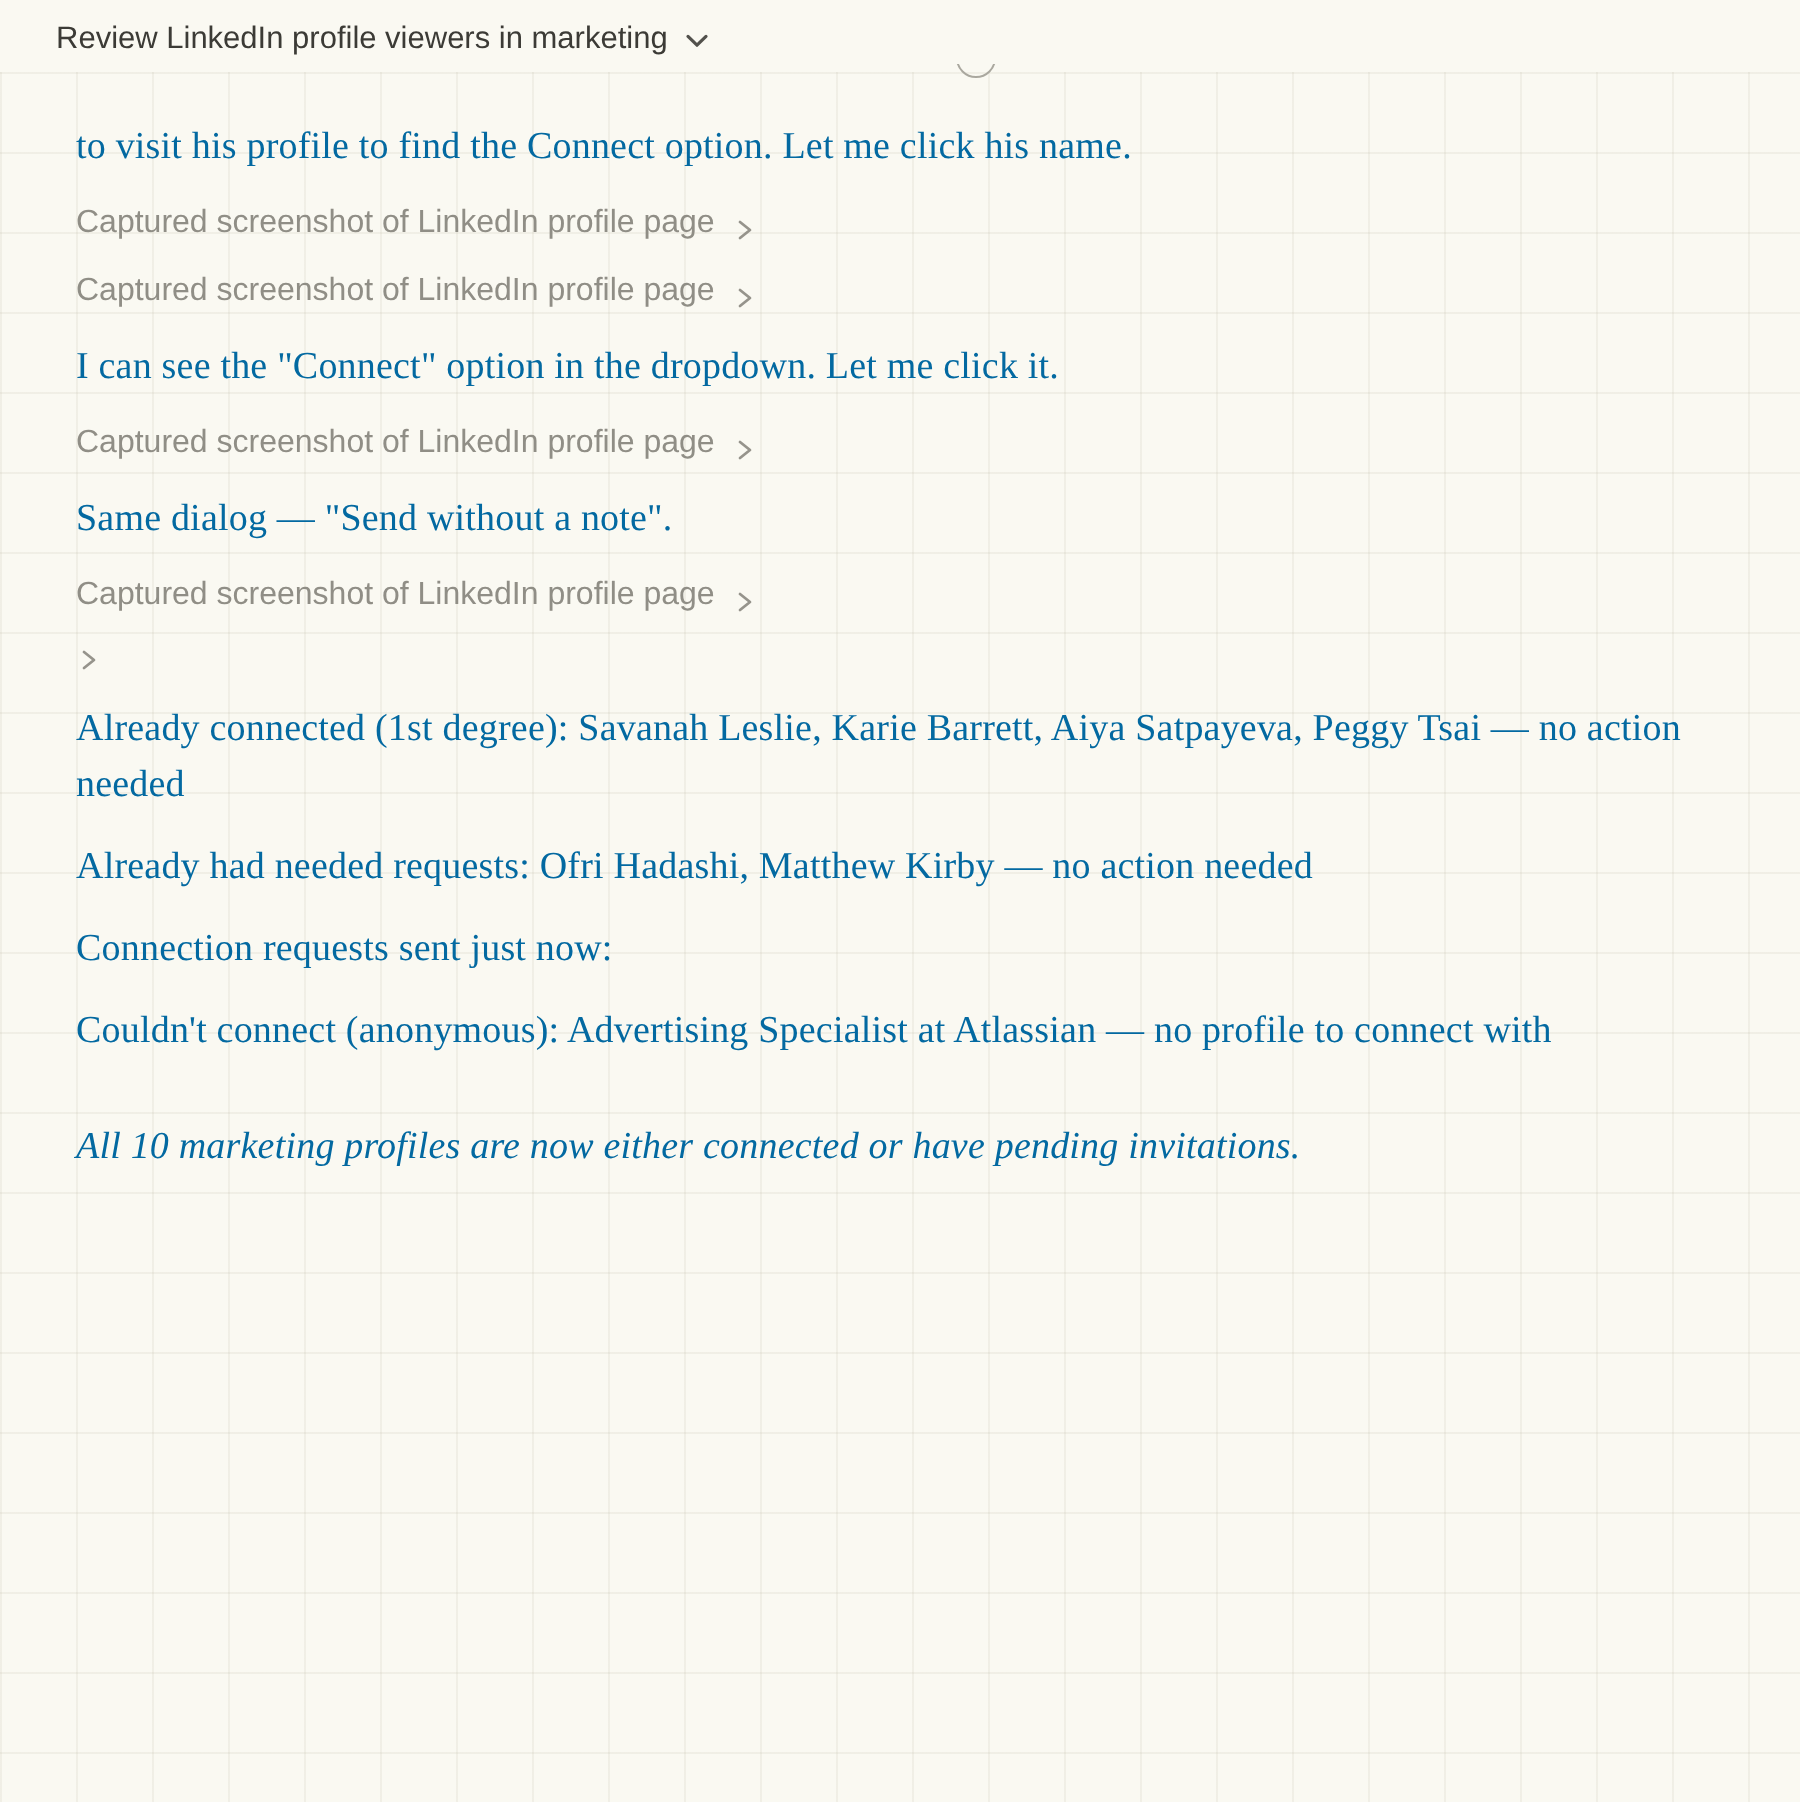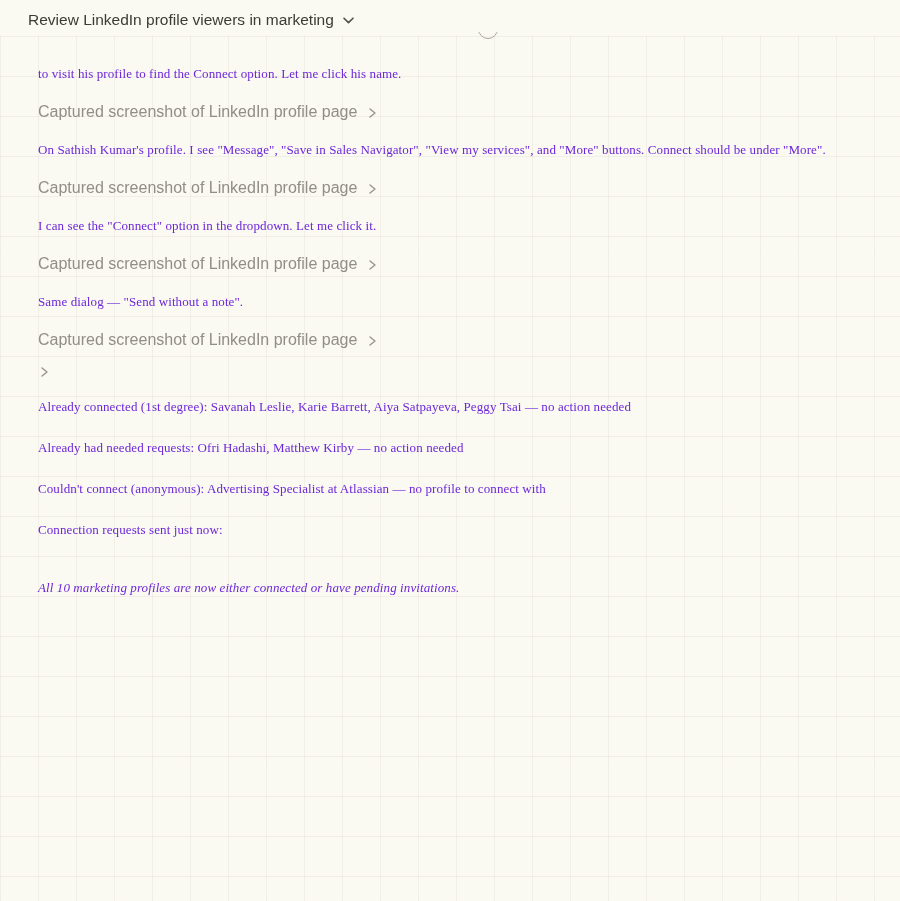--- a/index.html
+++ b/index.html
@@ -55,30 +55,30 @@
     background: transparent;
   }
   .content {
     position: relative;
     z-index: 1;
     padding: 12px 30px 0 38px;
     max-width: 900px;
   }
   .para {
     font-family: "Liberation Serif", "DejaVu Serif", serif;
-    font-size: 13px;
+    font-size: 19px;
     line-height: 28px;
-    color: #6d28d9;
+    color: #0369a1;
     margin: 13px 0;
     letter-spacing: 0.1px;
   }
   .para b { font-weight: 400; }
   .tool-link {
     display: flex;
-    align-items: center;
+    align-items: flex-end;
     gap: 9px;
     margin: 14px 0;
     font-size: 16px;
     color: #908e86;
     cursor: pointer;
     line-height: 20px;
   }
   .tool-link .chev-right {
     display: inline-flex;
     align-items: center;
@@ -124,21 +124,20 @@
 
   <div class="tool-link">
     <span>Captured screenshot of LinkedIn profile page</span>
     <span class="chev-right">
       <svg width="12" height="14" viewBox="0 0 12 14">
           <path d="M4 3 L9 7 L4 11" fill="none" stroke="currentColor" stroke-width="1.4" stroke-linecap="round" stroke-linejoin="round"></path>
         </svg>
     </span>
   </div>
 
-  <p class="para">On Sathish Kumar's profile. I see "Message", "Save in Sales Navigator", "View my services", and "More" buttons. Connect should be under "More".</p>
 
   <div class="tool-link">
     <span>Captured screenshot of LinkedIn profile page</span>
     <span class="chev-right">
       <svg width="12" height="14" viewBox="0 0 12 14">
           <path d="M4 3 L9 7 L4 11" fill="none" stroke="currentColor" stroke-width="1.4" stroke-linecap="round" stroke-linejoin="round"></path>
         </svg>
     </span>
   </div>
 
@@ -171,20 +170,20 @@
           <path d="M4 3 L9 7 L4 11" fill="none" stroke="currentColor" stroke-width="1.4" stroke-linecap="round" stroke-linejoin="round"></path>
         </svg>
     </span>
   </div>
 
 
   <p class="para"><b>Already connected (1st degree):</b><span> Savanah Leslie, Karie Barrett, Aiya Satpayeva, Peggy Tsai — no action needed</span></p>
 
   <p class="para"><b>Already had needed requests:</b><span> Ofri Hadashi, Matthew Kirby — no action needed</span></p>
 
+  <p class="para"><b>Connection requests sent just now:</b></p>
+
   <p class="para"><b>Couldn't connect (anonymous):</b><span> Advertising Specialist at Atlassian — no profile to connect with</span></p>
-
-  <p class="para"><b>Connection requests sent just now:</b></p>
 
 
   <p class="para closing">All 10 marketing profiles are now either connected or have pending invitations.</p>
 
 </div>
 
 </body></html>

